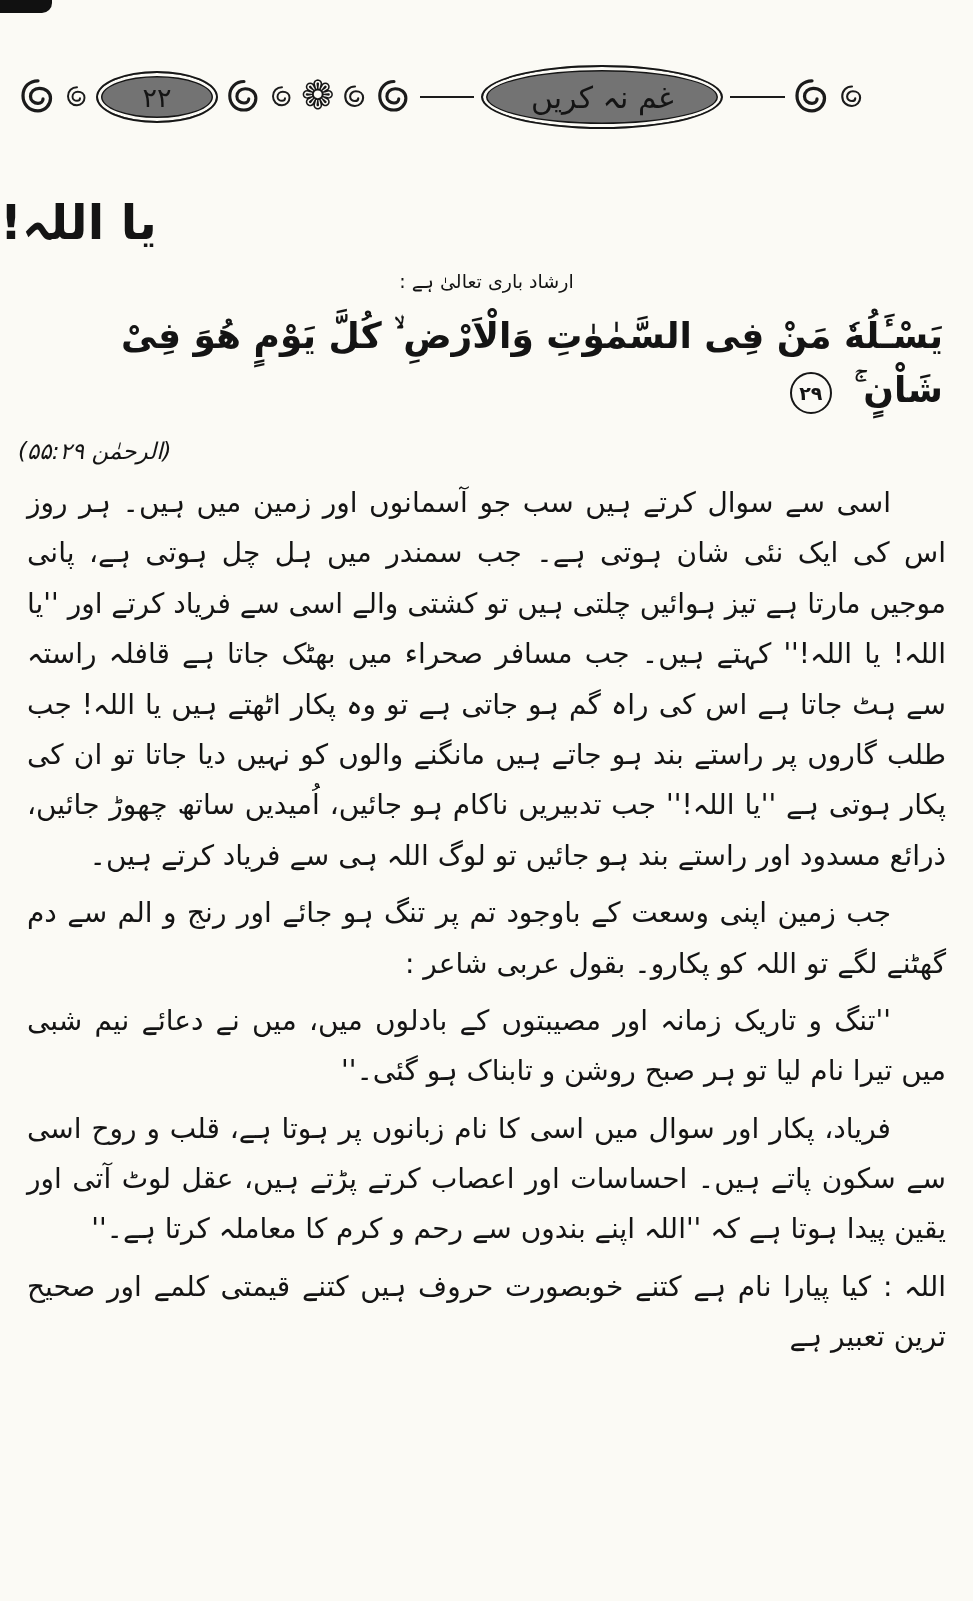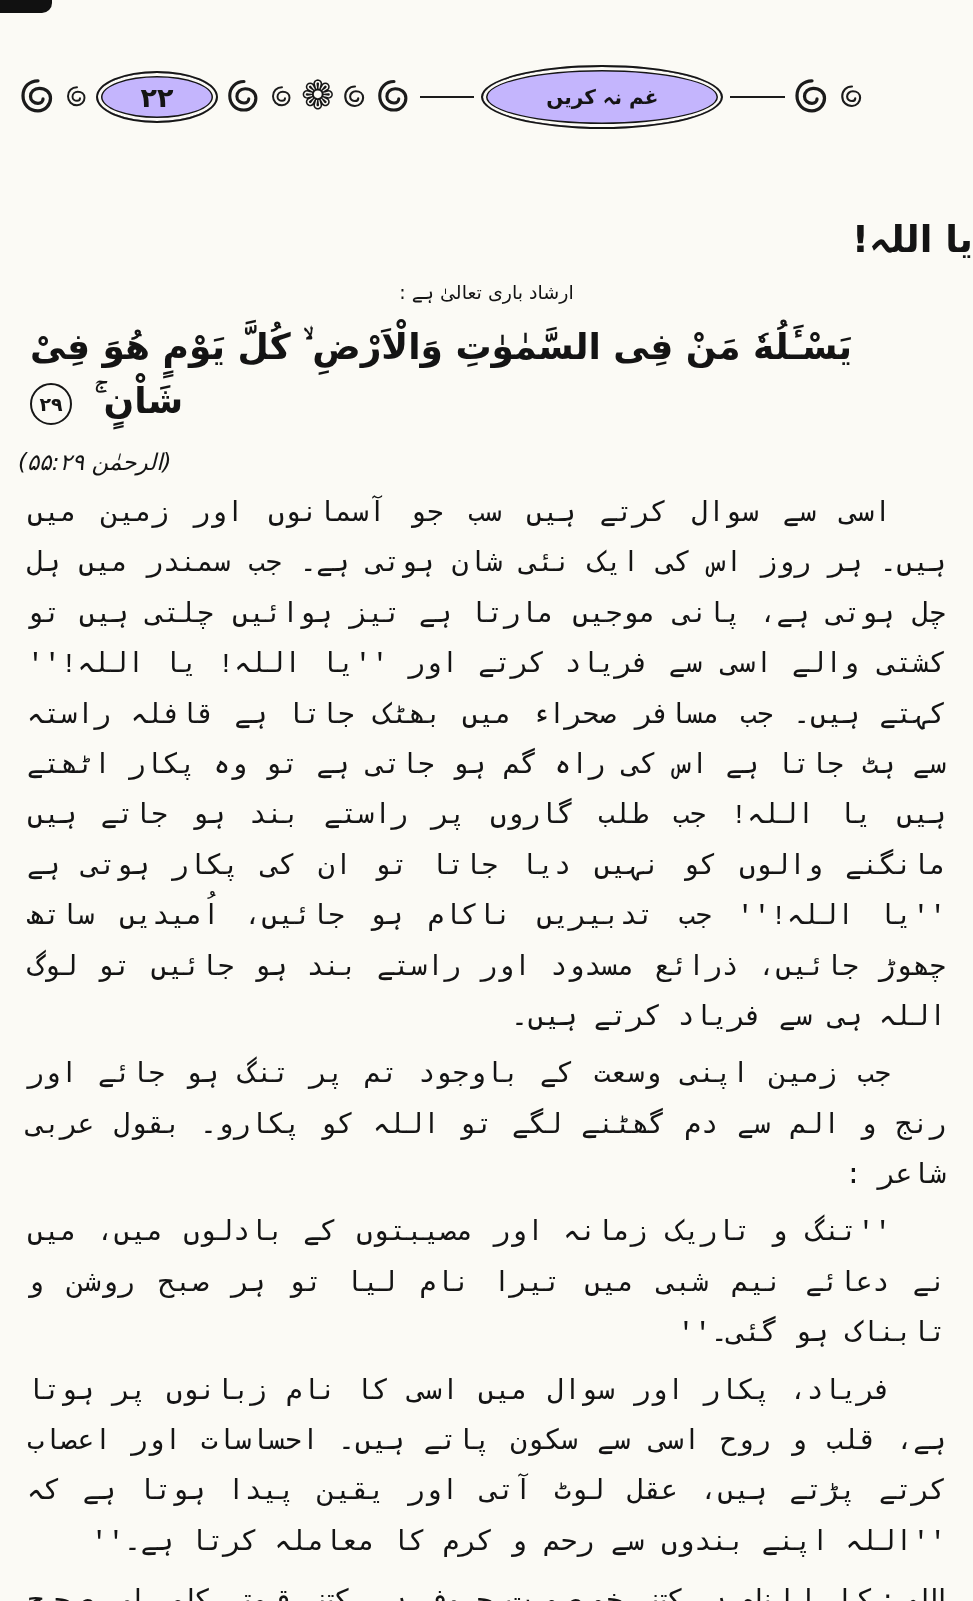--- a/index.html
+++ b/index.html
@@ -48,66 +48,66 @@
     flex: 1 1 auto;
     height: 0;
     border-top: 2px solid #1b1b1b;
     min-width: 14px;
   }
   .cartouche {
     flex: 0 0 auto;
     display: flex;
     align-items: center;
     justify-content: center;
-    background: #c4b5fd;
+    background: #737373;
     border: 2px solid #161616;
     border-radius: 50%;
     box-shadow: inset 0 0 0 3px #fbfaf5, inset 0 0 0 4.5px #161616;
-    font-weight: bold;
+    font-weight: normal;
   }
   .cartouche.small {
     width: 118px;
     height: 48px;
     font-size: 27px;
   }
   .cartouche.large {
     width: 238px;
     height: 60px;
-    font-size: 20px;
+    font-size: 30px;
   }
   .cartouche .inner-label { padding: 0 10px; white-space: nowrap; }
   .flower {
     font-size: 40px;
     line-height: 1;
     color: #161616;
     flex: 0 0 auto;
     transform: translateY(-2px);
   }
   
   .content {
     position: absolute;
     top: 138px;
     left: 0;
     right: 0;
   }
   .main-heading {
-    margin: 80px 0 20px;
-    text-align: right;
-    font-size: 37px;
+    margin: 56px 0 20px;
+    text-align: left;
+    font-size: 48px;
     font-weight: bold;
     letter-spacing: 1px;
   }
   .intro-line {
     margin: 0 0 16px;
     text-align: center;
     font-size: 19px;
   }
   .verse-line {
     margin: 0 30px 22px;
-    text-align: left;
+    text-align: right;
     font-size: 36px;
     font-weight: bold;
     font-family: "DejaVu Serif", "DejaVu Sans", serif;
     line-height: 1.5;
   }
   .ayah-circle {
     display: inline-flex;
     align-items: center;
     justify-content: center;
     width: 38px;
@@ -127,21 +127,21 @@
     font-style: italic;
   }
   .para {
     margin: 0 0 7px;
     padding: 0 27px;
     font-size: 28px;
     line-height: 1.8;
     text-align: justify;
     direction: rtl;
   }
-  .para.indent { text-indent: 55px; font-family: Liberation Mono, monospace; }
+  .para.indent { text-indent: 55px; }
 </style>
 </head>
 <body>
 
 <div class="page">
 
   <div class="scan-mark-topleft"></div>
 
   <header class="ornament-band">
 

